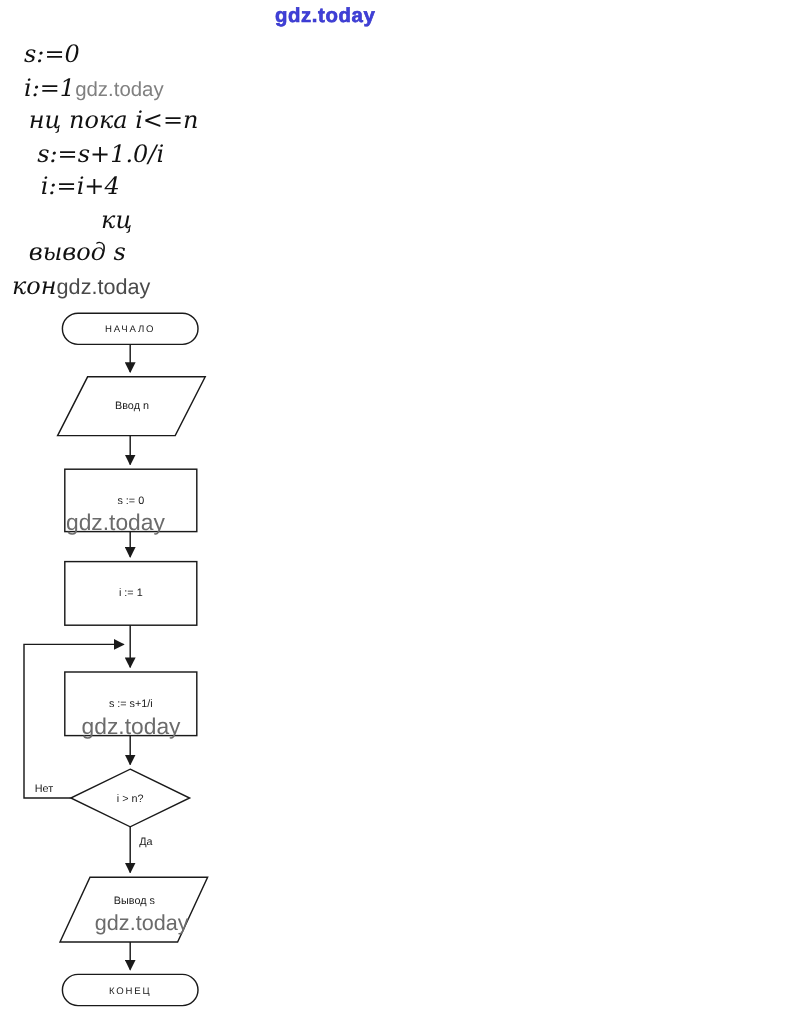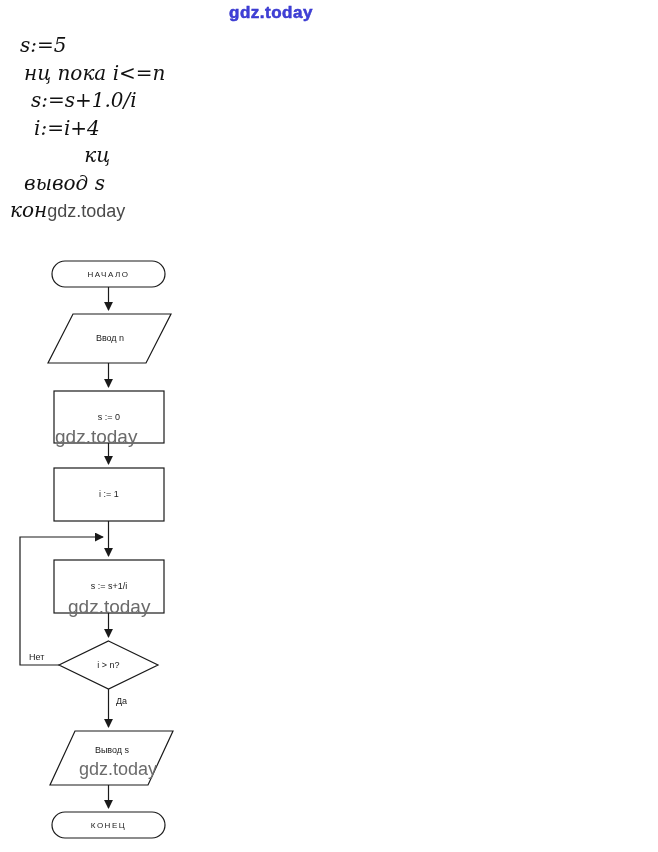--- a/index.html
+++ b/index.html
@@ -85,21 +85,24 @@
 </style>
 </head>
 <body>
 
 <div class="page">
 
   <div class="wm-top">gdz.today</div>
 
   <div class="pseudocode">
     <div class="pc-line l1">
-      <span>s:=5</span>
+      <span>s:=0</span>
+    </div>
+    <div class="pc-line l2">
+      <span>i:=1</span><span class="wm-inline">gdz.today</span>
     </div>
     <div class="pc-line l3">
       <span>нц пока i&lt;=n</span>
     </div>
     <div class="pc-line l4">
       <span>s:=s+1.0/i</span>
     </div>
     <div class="pc-line l5">
       <span>i:=i+4</span>
     </div>

